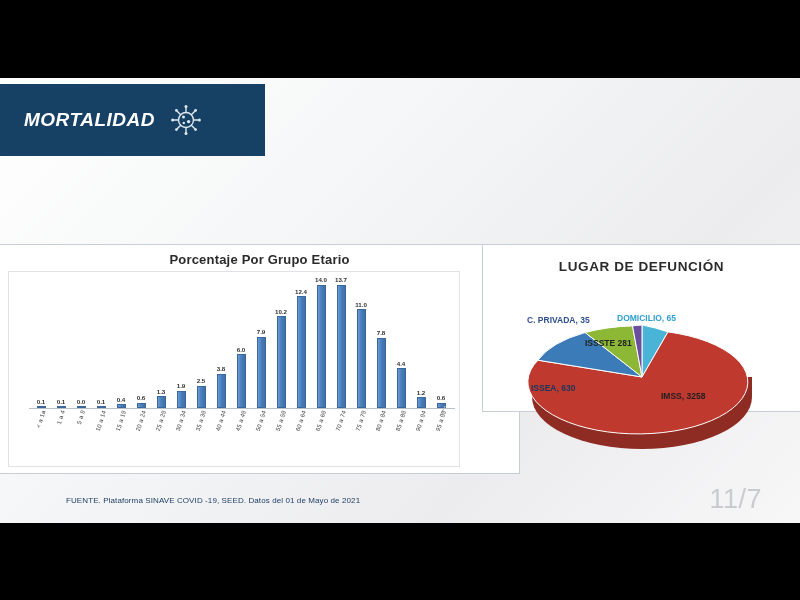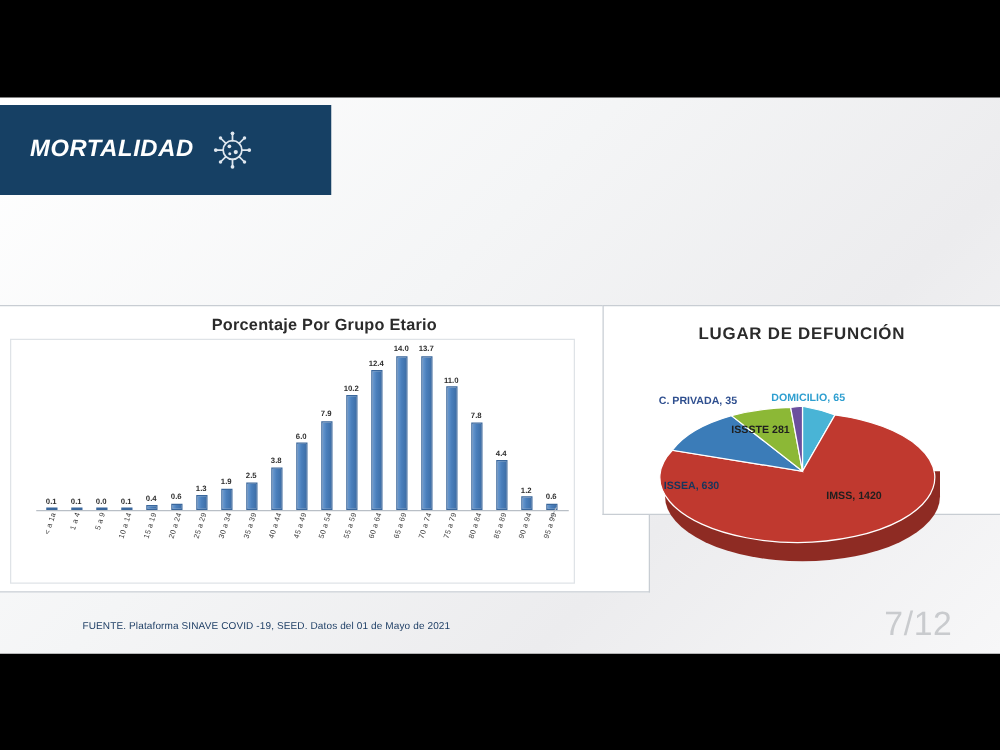--- a/index.html
+++ b/index.html
@@ -282,27 +282,27 @@
 
           <path d="M0,0 L26.0,-45.1 A110,52 0 1,1 -104.1,-16.8 Z" fill="#c0392f" stroke="#ffffff" stroke-width="1"></path>
 
           <path d="M0,0 L-104.1,-16.8 A110,52 0 0,1 -56.9,-44.5 Z" fill="#3b7cb8" stroke="#ffffff" stroke-width="1"></path>
 
           <path d="M0,0 L-56.9,-44.5 A110,52 0 0,1 -9.5,-51.1 Z" fill="#8cb836" stroke="#ffffff" stroke-width="1"></path>
 
           <path d="M0,0 L-9.5,-51.1 A110,52 0 0,1 0,-52 Z" fill="#6b4f9e" stroke="#ffffff" stroke-width="1"></path>
         </g>
       </svg>
-      <span class="plabel" id="lab-imss">IMSS, 1420</span>
+      <span class="plabel" id="lab-imss">IMSS, 3258</span>
       <span class="plabel" id="lab-issea">ISSEA, 630</span>
       <span class="plabel" id="lab-issste">ISSSTE 281</span>
       <span class="plabel" id="lab-priv">C. PRIVADA, 35</span>
       <span class="plabel" id="lab-dom">DOMICILIO, 65</span>
     </div>
   </div>
 
   <div id="footer">
     <span id="source">FUENTE. Plataforma SINAVE COVID -19, SEED. Datos del 01 de Mayo de 2021</span>
-    <span id="pageno">7/12</span>
+    <span id="pageno">11/7</span>
     <div id="foot-rule"></div>
   </div>
 
 </div>
 
 </body></html>

